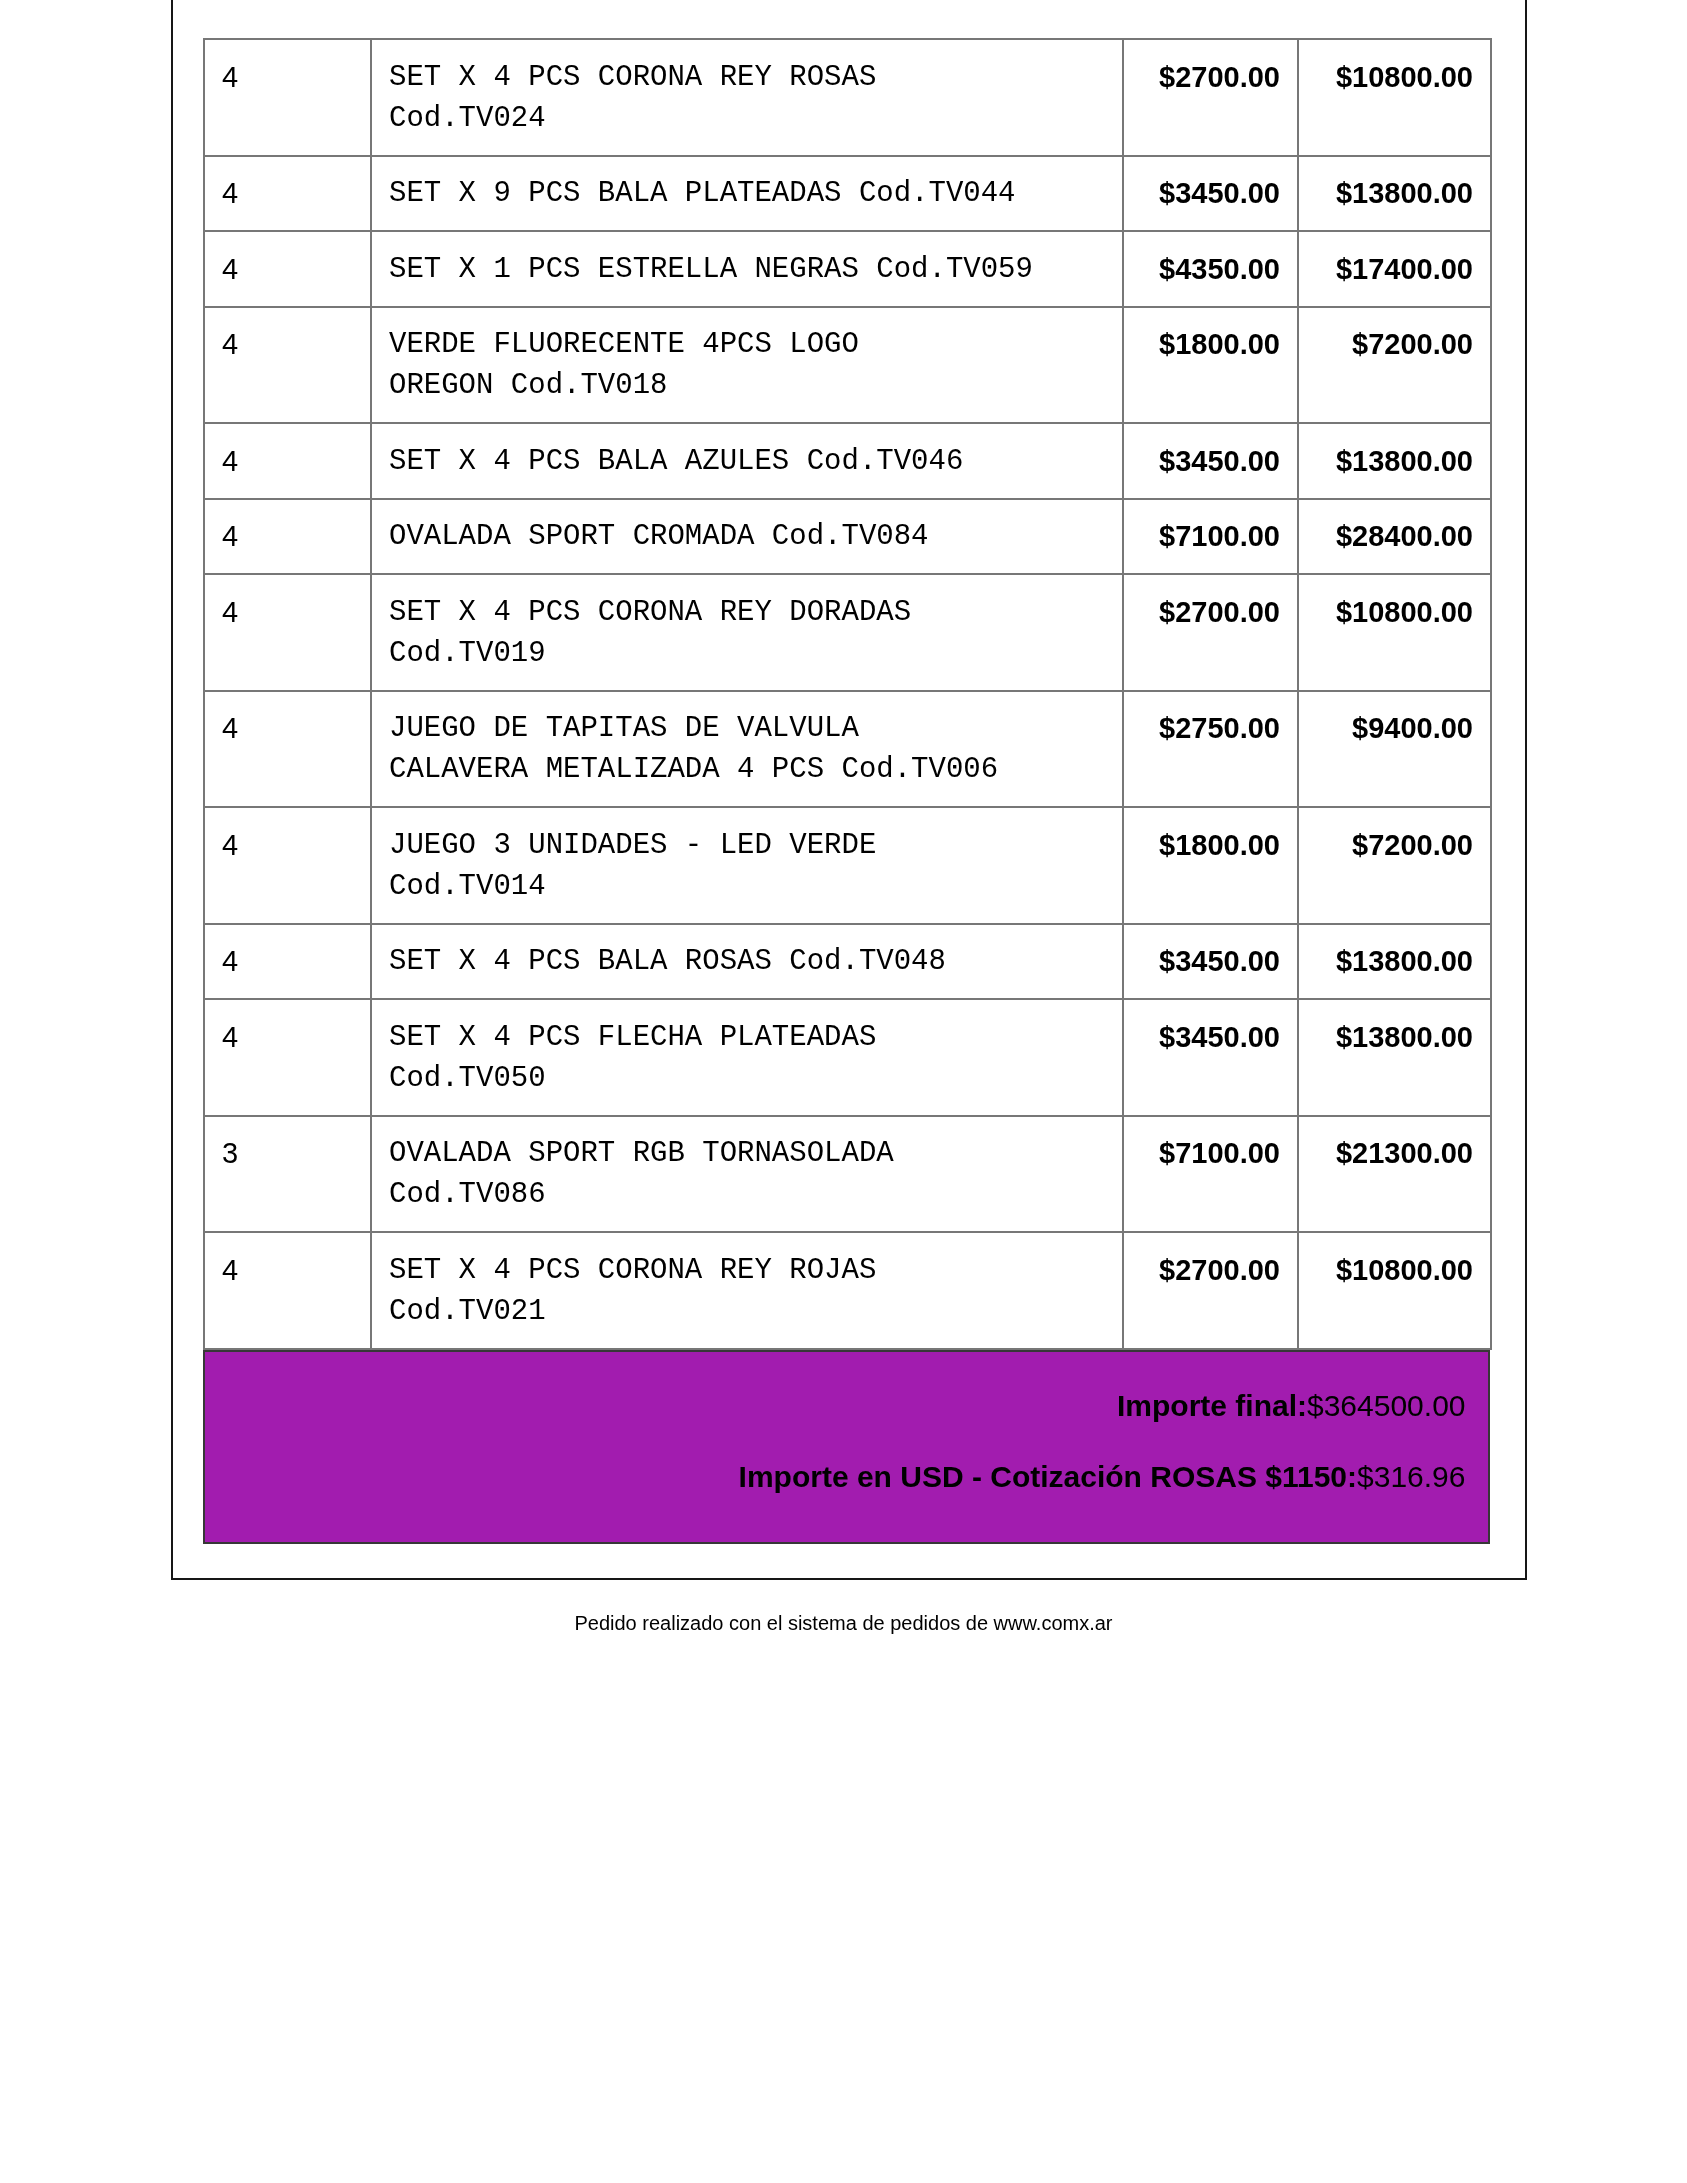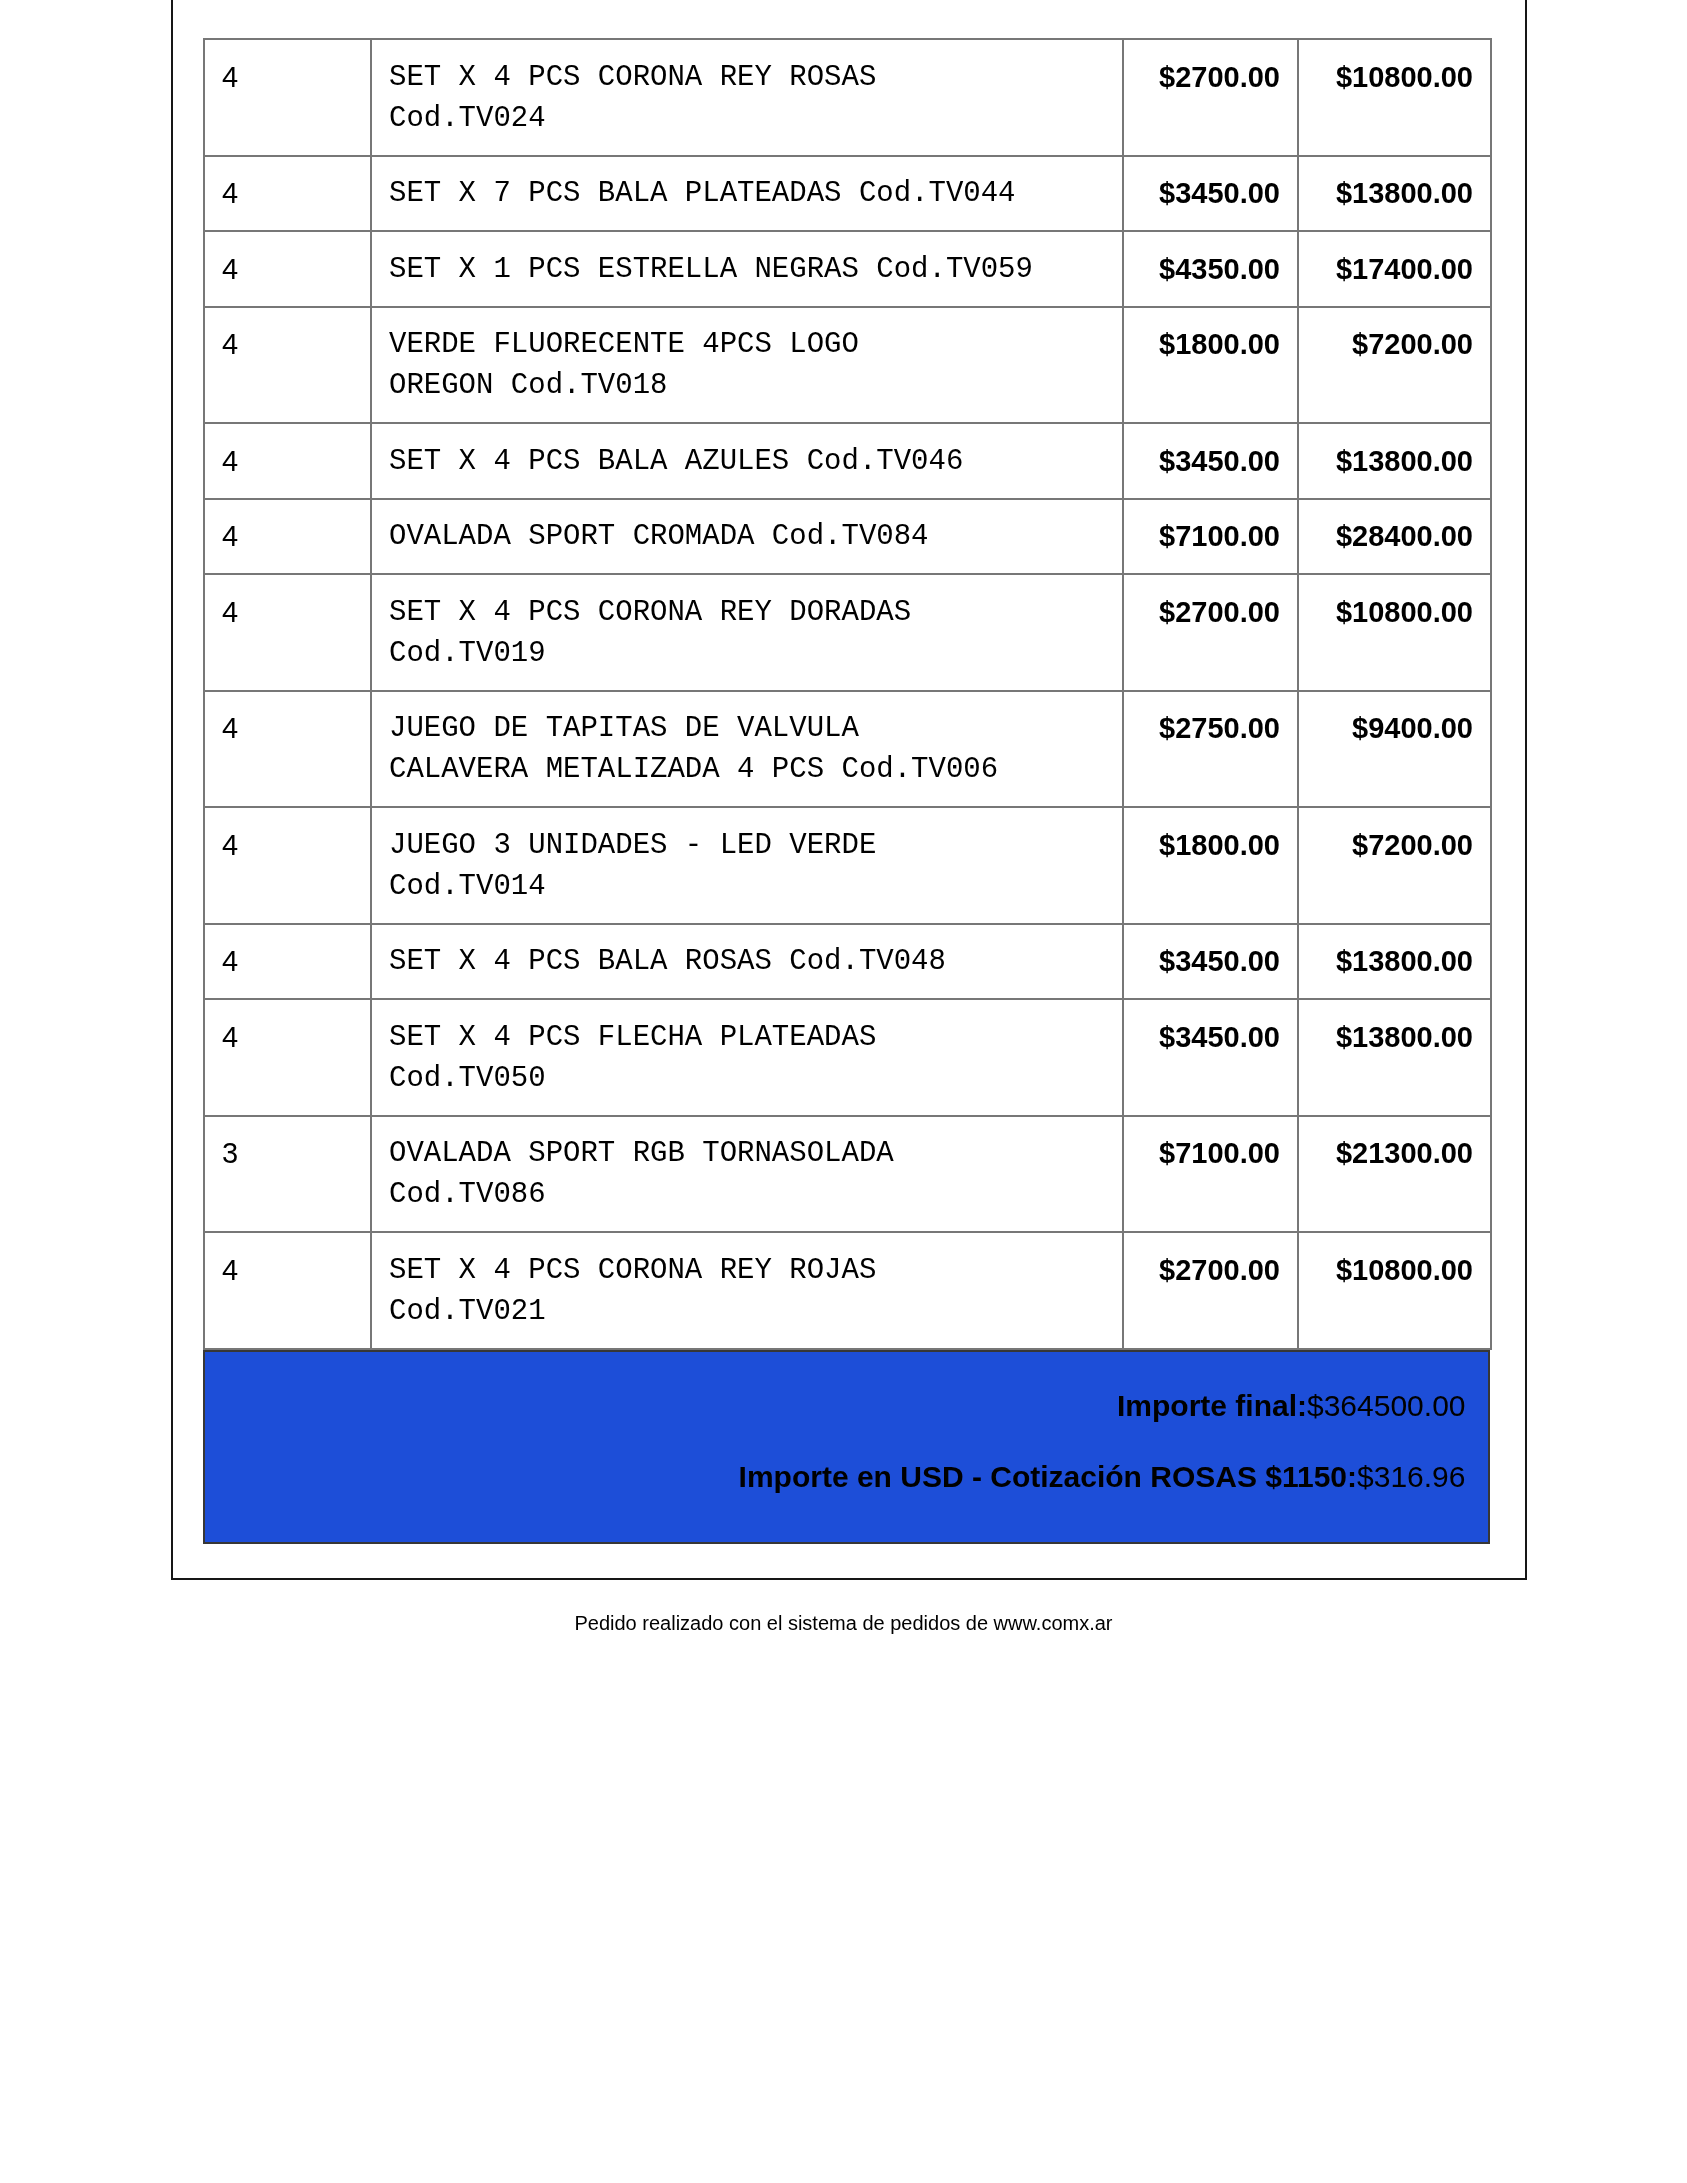--- a/index.html
+++ b/index.html
@@ -48,21 +48,21 @@
   .totals-box {
     position: absolute;
     left: 203px;
     top: 1350px;
     width: 1287px;
     height: 194px;
     border: 2.6px solid #373737;
     box-sizing: border-box;
     text-align: right;
     padding: 33px 22.5px 0 0;
-    background: #1d4ed8;
+    background: #a21caf;
   }
   .totals-line {
     font-size: 30px;
     line-height: 41px;
     margin-bottom: 30px;
     white-space: nowrap;
   }
   .totals-label { font-weight: bold; }
   .totals-value { font-weight: normal; }
   .footer-note {
@@ -92,21 +92,21 @@
     <tbody>
       <tr>
         <td class="qty-cell">4</td>
         <td class="desc-cell">SET X 4 PCS CORONA REY ROSAS
 Cod.TV024</td>
         <td class="unit-cell">$2700.00</td>
         <td class="total-cell">$10800.00</td>
       </tr>
       <tr>
         <td class="qty-cell">4</td>
-        <td class="desc-cell">SET X 7 PCS BALA PLATEADAS Cod.TV044</td>
+        <td class="desc-cell">SET X 9 PCS BALA PLATEADAS Cod.TV044</td>
         <td class="unit-cell">$3450.00</td>
         <td class="total-cell">$13800.00</td>
       </tr>
       <tr>
         <td class="qty-cell">4</td>
         <td class="desc-cell">SET X 1 PCS ESTRELLA NEGRAS Cod.TV059</td>
         <td class="unit-cell">$4350.00</td>
         <td class="total-cell">$17400.00</td>
       </tr>
       <tr>

